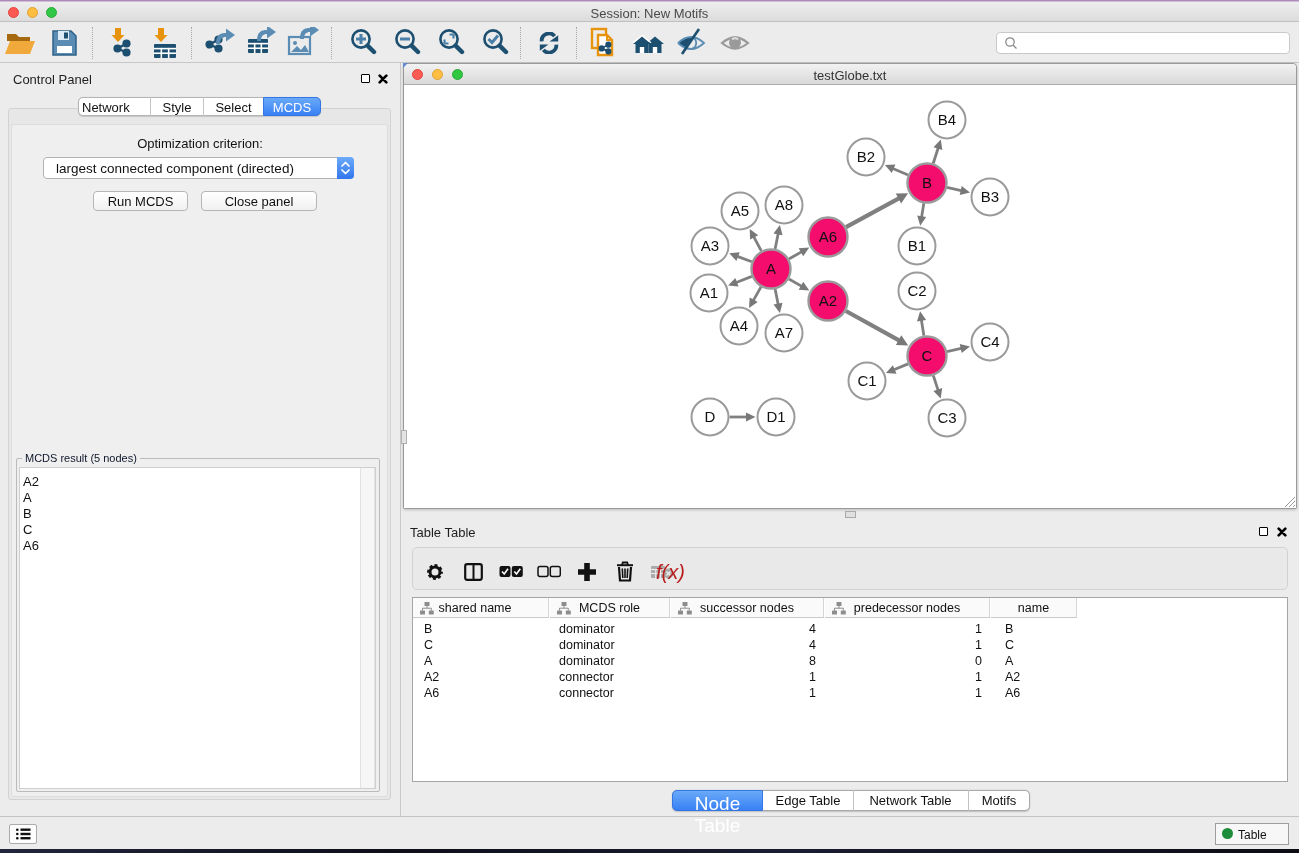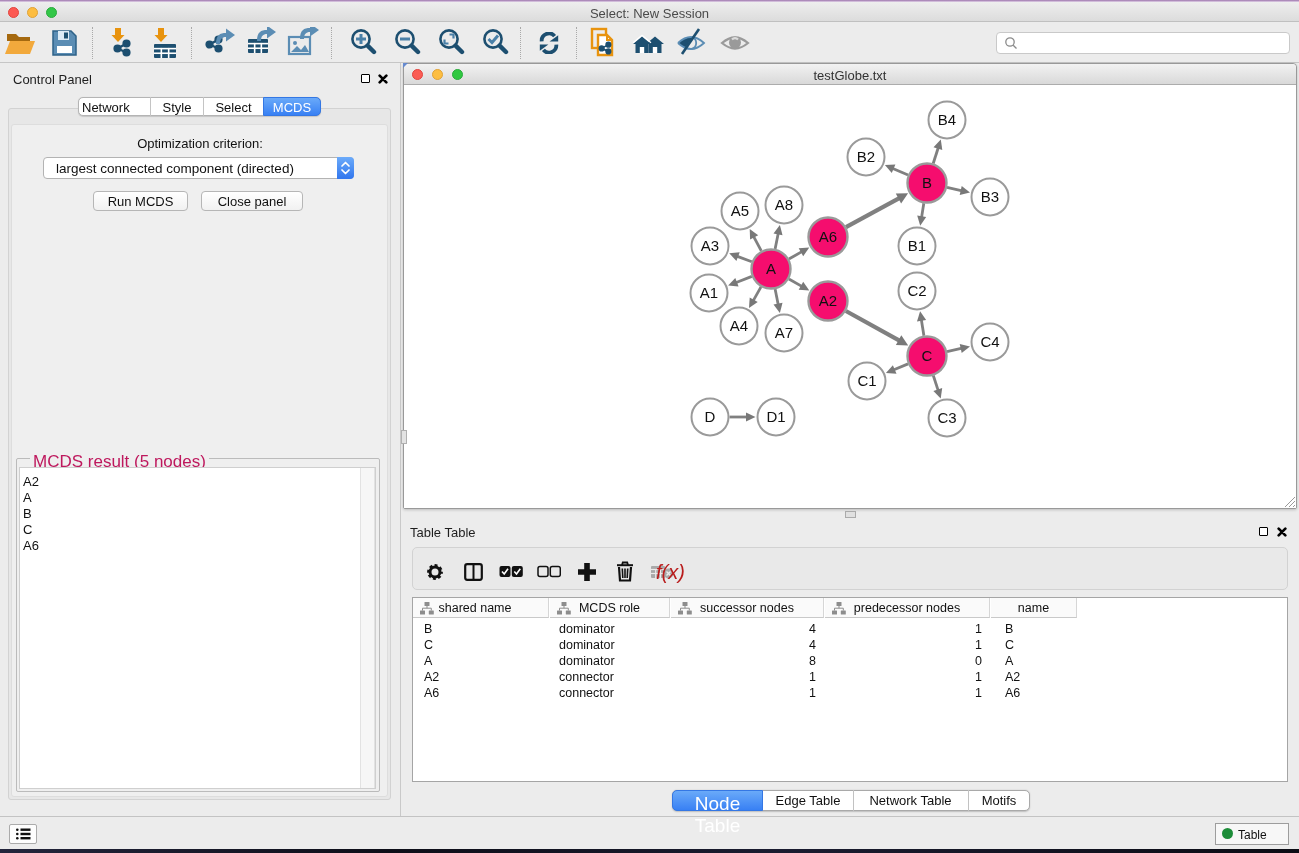--- a/index.html
+++ b/index.html
@@ -7,21 +7,21 @@
 .abs{position:absolute}
 .ttl{font-size:13px;color:#3c3c3c}
 .sep{position:absolute;top:27px;height:32px;width:0;border-left:1px dotted #a9a9a9}
 svg{display:block}
 </style></head>
 <body>
 
 <div class="abs" style="left:0;top:0;width:1299px;height:2px;background:linear-gradient(#9b72aa,#e3d5ea)"></div>
 
 <div class="abs" style="left:0;top:2px;width:1299px;height:20px;background:linear-gradient(#eeeeee,#dcdcdc);border-bottom:1px solid #c0c0c0"></div>
-<div class="abs ttl" style="left:0;top:6px;width:1299px;text-align:center;color:#4a4a4a">Select: New Session</div>
+<div class="abs ttl" style="left:0;top:6px;width:1299px;text-align:center;color:#4a4a4a">Session: New Motifs</div>
 <div class="abs" style="left:8px;top:7px;width:11px;height:11px;border-radius:50%;background:#fc5952;border:0.5px solid #e2443e"></div>
 <div class="abs" style="left:27px;top:7px;width:11px;height:11px;border-radius:50%;background:#fdbd40;border:0.5px solid #e0a236"></div>
 <div class="abs" style="left:46px;top:7px;width:11px;height:11px;border-radius:50%;background:#33c748;border:0.5px solid #2aab3c"></div>
 
 <div class="abs" style="left:0;top:22px;width:1299px;height:41px;background:#ececec;border-bottom:1px solid #c6c6c6"></div>
 <div class="sep" style="left:92px"></div>
 <div class="sep" style="left:191px"></div>
 <div class="sep" style="left:331px"></div>
 <div class="sep" style="left:520px"></div>
 <div class="sep" style="left:576px"></div>
@@ -182,24 +182,24 @@
 
 <div class="abs" style="left:0;top:136px;width:400px;text-align:center;font-size:13px;color:#111">Optimization criterion:</div>
 <div class="abs" style="left:43px;top:157px;width:311px;height:22px;background:#fff;border:1px solid #b3b3b3;border-radius:4px"></div>
 <div class="abs" style="left:337px;top:157px;width:17px;height:22px;background:linear-gradient(#6cabfa,#3176ee);border-radius:0 4px 4px 0"></div>
 <svg class="abs" style="left:340px;top:161px" width="11" height="14" viewBox="0 0 11 14">
     <path d="M2 5 L5.5 1.5 L9 5" fill="none" stroke="#fff" stroke-width="1.7" stroke-linecap="round" stroke-linejoin="round"></path>
     <path d="M2 9 L5.5 12.5 L9 9" fill="none" stroke="#fff" stroke-width="1.7" stroke-linecap="round" stroke-linejoin="round"></path>
   </svg>
 <div class="abs" style="left:56px;top:161px;font-size:13.5px;color:#111">largest connected component (directed)</div>
 <div class="abs" style="left:93px;top:191px;width:95px;height:20px;background:linear-gradient(#fff,#f1f1f1);border:1px solid #b6b6b6;border-radius:4px;text-align:center;font-size:13px;color:#111;line-height:19px">Run MCDS</div>
-<div class="abs" style="left:201px;top:191px;width:102px;height:20px;background:linear-gradient(#fff,#f1f1f1);border:1px solid #b6b6b6;border-radius:4px;text-align:center;font-size:13px;color:#111;line-height:19px">Close panel</div>
+<div class="abs" style="left:201px;top:191px;width:116px;height:20px;background:linear-gradient(#fff,#f1f1f1);border:1px solid #b6b6b6;border-radius:4px;text-align:center;font-size:13px;color:#111;line-height:19px">Close panel</div>
 
 <div class="abs" style="left:16px;top:458px;width:364px;height:334px;border:1px solid #bbb;border-radius:2px"></div>
-<div class="abs" style="left:30px;top:452px;background:#efefef;padding:0 3px;font-size:17px;color:#be185d">MCDS result (5 nodes)</div>
+<div class="abs" style="left:22px;top:452px;background:#efefef;padding:0 3px;font-size:11px;color:#0f172a">MCDS result (5 nodes)</div>
 <div class="abs" style="left:19px;top:467px;width:357px;height:322px;background:#fff;border:1px solid #cfcfcf"></div>
 <div class="abs" style="left:360px;top:468px;width:15px;height:320px;background:#f6f6f6;border-left:1px solid #e2e2e2;border-right:1px solid #e2e2e2"></div>
 <div class="abs" style="left:23px;top:474px;font-size:13px;line-height:16px;color:#111">A2<br>A<br>B<br>C<br>A6</div>
 
 <div class="abs" style="left:0;top:816px;width:1299px;height:33px;background:#ececec;border-top:1px solid #c3c3c3"></div>
 <div class="abs" style="left:9px;top:824px;width:28px;height:20px;background:#fdfdfd;border:1px solid #ababab;border-radius:2px"></div>
 <svg class="abs" style="left:16px;top:828px" width="15" height="12" viewBox="0 0 15 12">
     <g fill="#111">
       <rect x="0" y="0.5" width="2.6" height="2.6" rx="1.3"></rect>
       <rect x="0" y="4.7" width="2.6" height="2.6" rx="1.3"></rect>

